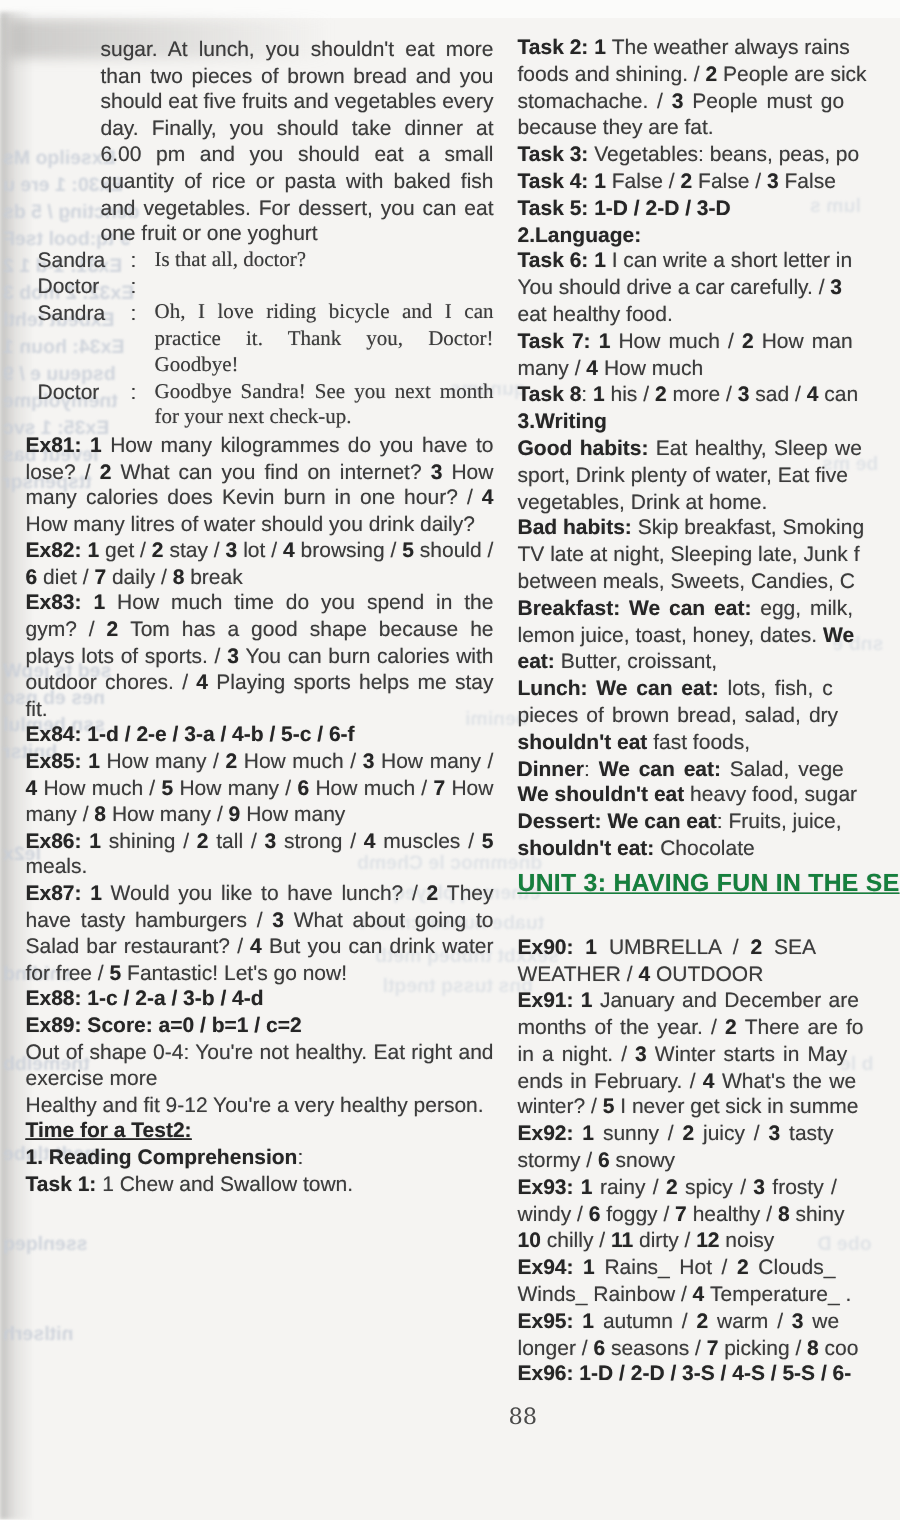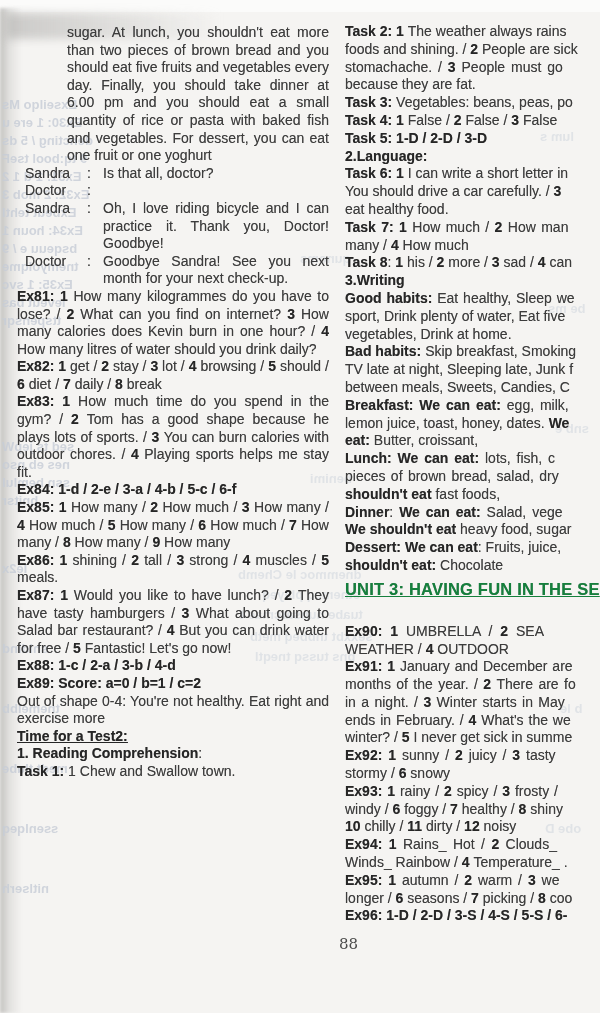--- a/index.html
+++ b/index.html
@@ -25,21 +25,21 @@
   
   .col{color:#3c3c3c;font-size:14px;text-shadow:0 0 .5px rgba(70,70,70,.55);}
   .leftcol{position:absolute;left:17px;top:24px;width:312px;line-height:17.6px;text-align:justify;}
   .rightcol{position:absolute;left:345px;top:23px;width:560px;line-height:17.8px;}
   .b{font-weight:bold;color:#262626;}
   .u{text-decoration:underline;}
   .p{text-align:justify;}
   .indent{margin-left:50px;}
   .dlg{display:grid;grid-template-columns:62px 16px 1fr;padding-left:8px;}
   .dlg .sp,.dlg .cl{text-align:left;}
-  .dlg .tx{text-align:justify;}
+  .dlg .tx{text-align:justify;font-family:Liberation Serif, serif;}
   .rline{white-space:pre;height:17.8px;}
   .rhead{white-space:pre;height:24px;font-size:16.5px;letter-spacing:.2px;}
   .rhead .b{color:#15803d;}
   .timehead{font-weight:bold;color:#262626;text-decoration:underline;}
   .pagenum{position:absolute;left:339px;top:935px;font-family:"DejaVu Serif",serif;
     font-size:15px;color:#4a4a4a;}
 </style>
 </head>
 <body>
 
@@ -111,20 +111,21 @@
       <div class="p"><span class="b">Ex81: 1 </span><span>How many kilogrammes do you have to lose? / </span><span class="b">2 </span><span>What can you find on internet? </span><span class="b">3 </span><span>How many calories does Kevin burn in one hour? / </span><span class="b">4 </span><span>How many litres of water should you drink daily?</span></div>
       <div class="p"><span class="b">Ex82: 1 </span><span>get / </span><span class="b">2 </span><span>stay / </span><span class="b">3 </span><span>lot / </span><span class="b">4 </span><span>browsing / </span><span class="b">5 </span><span>should / </span><span class="b">6 </span><span>diet / </span><span class="b">7 </span><span>daily / </span><span class="b">8 </span><span>break</span></div>
       <div class="p"><span class="b">Ex83: 1 </span><span>How much time do you spend in the gym? / </span><span class="b">2 </span><span>Tom has a good shape because he plays lots of sports. / </span><span class="b">3 </span><span>You can burn calories with outdoor chores. / </span><span class="b">4 </span><span>Playing sports helps me stay fit.</span></div>
       <div class="p"><span class="b">Ex84: 1-d / 2-e / 3-a / 4-b / 5-c / 6-f</span></div>
       <div class="p"><span class="b">Ex85: 1 </span><span>How many / </span><span class="b">2 </span><span>How much / </span><span class="b">3 </span><span>How many / </span><span class="b">4 </span><span>How much / </span><span class="b">5 </span><span>How many / </span><span class="b">6 </span><span>How much / </span><span class="b">7 </span><span>How many / </span><span class="b">8 </span><span>How many / </span><span class="b">9 </span><span>How many</span></div>
       <div class="p"><span class="b">Ex86: 1 </span><span>shining / </span><span class="b">2 </span><span>tall / </span><span class="b">3 </span><span>strong / </span><span class="b">4 </span><span>muscles / </span><span class="b">5 </span><span>meals.</span></div>
       <div class="p"><span class="b">Ex87: 1 </span><span>Would you like to have lunch? / </span><span class="b">2 </span><span>They have tasty hamburgers / </span><span class="b">3 </span><span>What about going to Salad bar restaurant? / </span><span class="b">4 </span><span>But you can drink water for free / </span><span class="b">5 </span><span>Fantastic! Let's go now!</span></div>
       <div class="p"><span class="b">Ex88: 1-c / 2-a / 3-b / 4-d</span></div>
       <div class="p"><span class="b">Ex89: Score: a=0 / b=1 / c=2</span></div>
       <div class="p"><span>Out of shape 0-4: You're not healthy. Eat right and exercise more</span></div>
+      <div class="p"><span>Healthy and fit 9-12 You're a very healthy person.</span></div>
       <div class="p timehead"><span class="b u">Time for a Test2:</span></div>
       <div class="p"><span class="b">1. Reading Comprehension</span><span>:</span></div>
       <div class="p"><span class="b">Task 1: </span><span>1 Chew and Swallow town.</span></div>
     </div>
 
   <div id="rightcol" class="col rightcol">
       <div class="rline"><span class="b">Task 2: 1 </span><span>The weather always rains</span></div>
       <div class="rline"><span>foods and shining. / </span><span class="b">2 </span><span>People are sick</span></div>
       <div class="rline" style="word-spacing: 2px;"><span>stomachache. / </span><span class="b">3 </span><span>People must go</span></div>
       <div class="rline"><span>because they are fat.</span></div>

